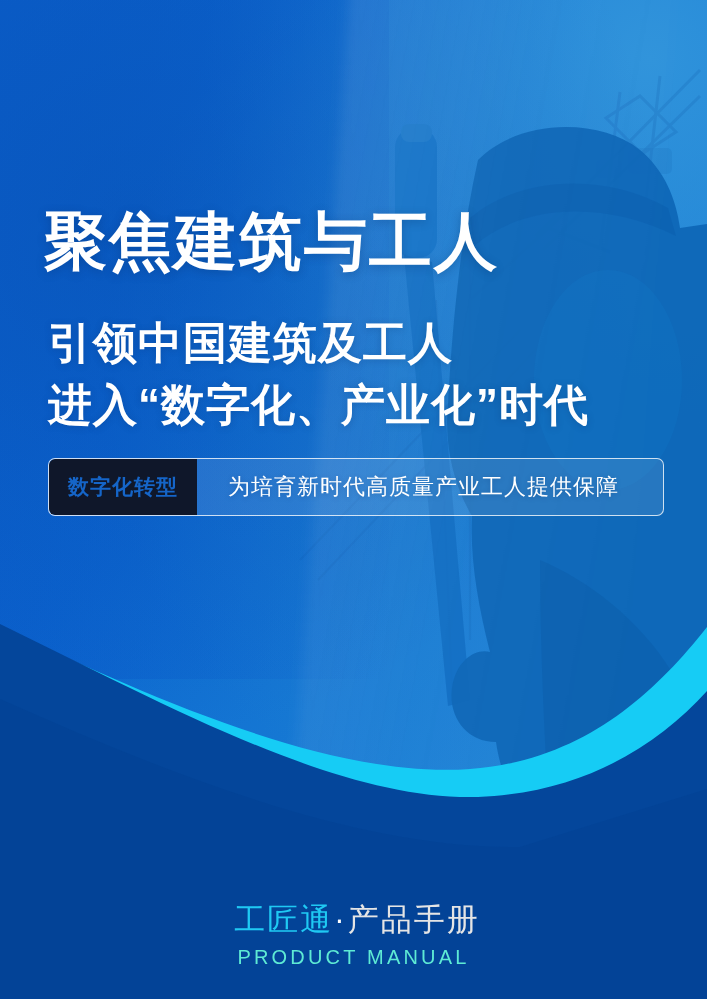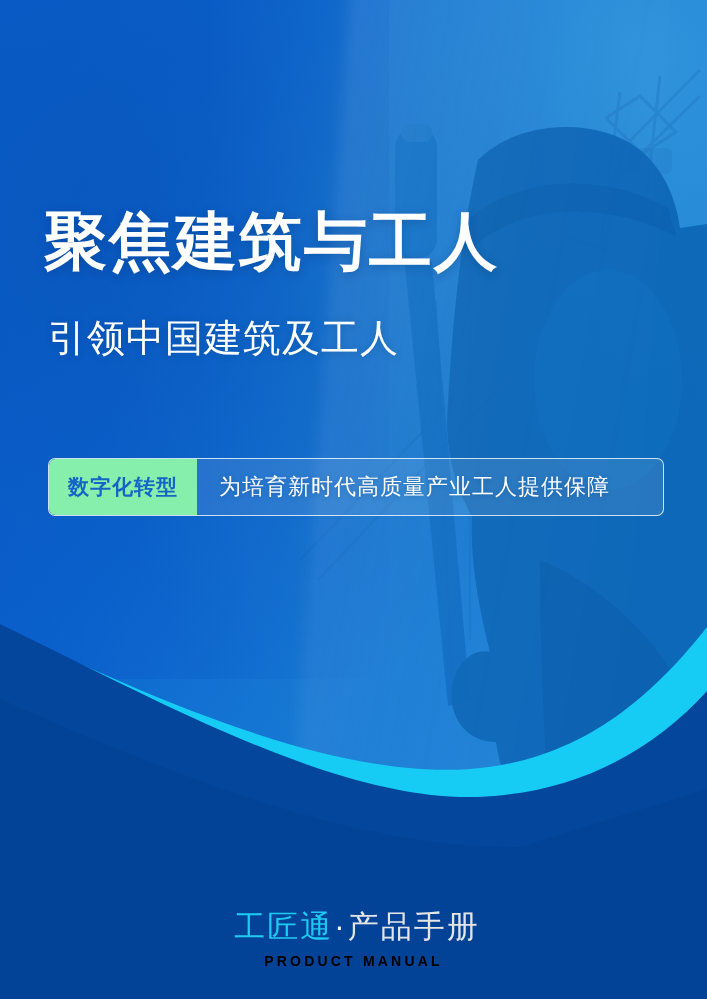--- a/index.html
+++ b/index.html
@@ -86,22 +86,22 @@
     line-height: 1.08;
     text-shadow: 0 2px 10px rgba(2,42,100,0.30);
     white-space: nowrap;
   }
 
   .subhead {
     position: absolute;
     left: 48px;
     top: 312px;
     color: #ffffff;
-    font-size: 38px;
-    font-weight: 400;
+    font-size: 44px;
+    font-weight: 700;
     line-height: 1.42;
     letter-spacing: 1px;
     text-shadow: 0 1px 7px rgba(2,42,100,0.25);
   }
   .subhead-line { display: block; white-space: nowrap; }
 
   
   .badge-strip {
     position: absolute;
     left: 48px;
@@ -114,32 +114,32 @@
     border-radius: 7px;
     background: rgba(255,255,255,0.10);
     overflow: hidden;
   }
   .badge-tag {
     display: flex;
     align-items: center;
     justify-content: center;
     min-width: 148px;
     padding: 0 17px;
-    background: #86efac;
+    background: #0f172a;
     color: #1565c8;
     font-size: 21px;
     font-weight: 700;
     letter-spacing: 1px;
     border-radius: 6px 0 0 6px;
     white-space: nowrap;
   }
   .badge-text {
     display: flex;
     align-items: center;
-    padding: 0 22px;
+    padding: 0 31px;
     color: #ffffff;
     font-size: 22px;
     font-weight: 400;
     letter-spacing: 1px;
     white-space: nowrap;
     text-shadow: 0 1px 5px rgba(2,42,100,0.28);
   }
 
   
   .footer {
@@ -153,23 +153,23 @@
     font-weight: 500;
     letter-spacing: 2px;
     line-height: 1.2;
     margin-bottom: 8px;
     white-space: nowrap;
   }
   .brand-name { color: #1fc9f3; margin-left: 7px; }
   .brand-sep  { color: #ffffff; padding: 0 1px; }
   .brand-rest { color: #e5e5e5; }
   .brand-sub {
-    color: #000000;
-    font-size: 14px;
-    font-weight: 700;
+    color: #5eead4;
+    font-size: 20px;
+    font-weight: 400;
     letter-spacing: 3.2px;
     white-space: nowrap;
   }
 </style>
 </head>
 <body>
 
 <div class="cover">
 
   <div class="bg-base"></div>
@@ -250,20 +250,21 @@
       <path d="M0 120 C 180 200, 360 270, 520 268 L707 210 L707 420 L0 420 Z" fill="#043f8e" opacity="0.35"></path>
     </svg>
   </div>
 
   <div class="content">
 
     <h1 class="headline">聚焦建筑与工人</h1>
 
     <div class="subhead">
       <span class="subhead-line">引领中国建筑及工人</span>
+      <span class="subhead-line">进入“数字化、产业化”时代</span>
     </div>
 
     <div class="badge-strip">
       <div class="badge-tag">数字化转型</div>
       <div class="badge-text">为培育新时代高质量产业工人提供保障</div>
     </div>
 
     <div class="footer">
       <div class="brand">
         <span class="brand-name">工匠通</span><span class="brand-sep">·</span><span class="brand-rest">产品手册</span>

